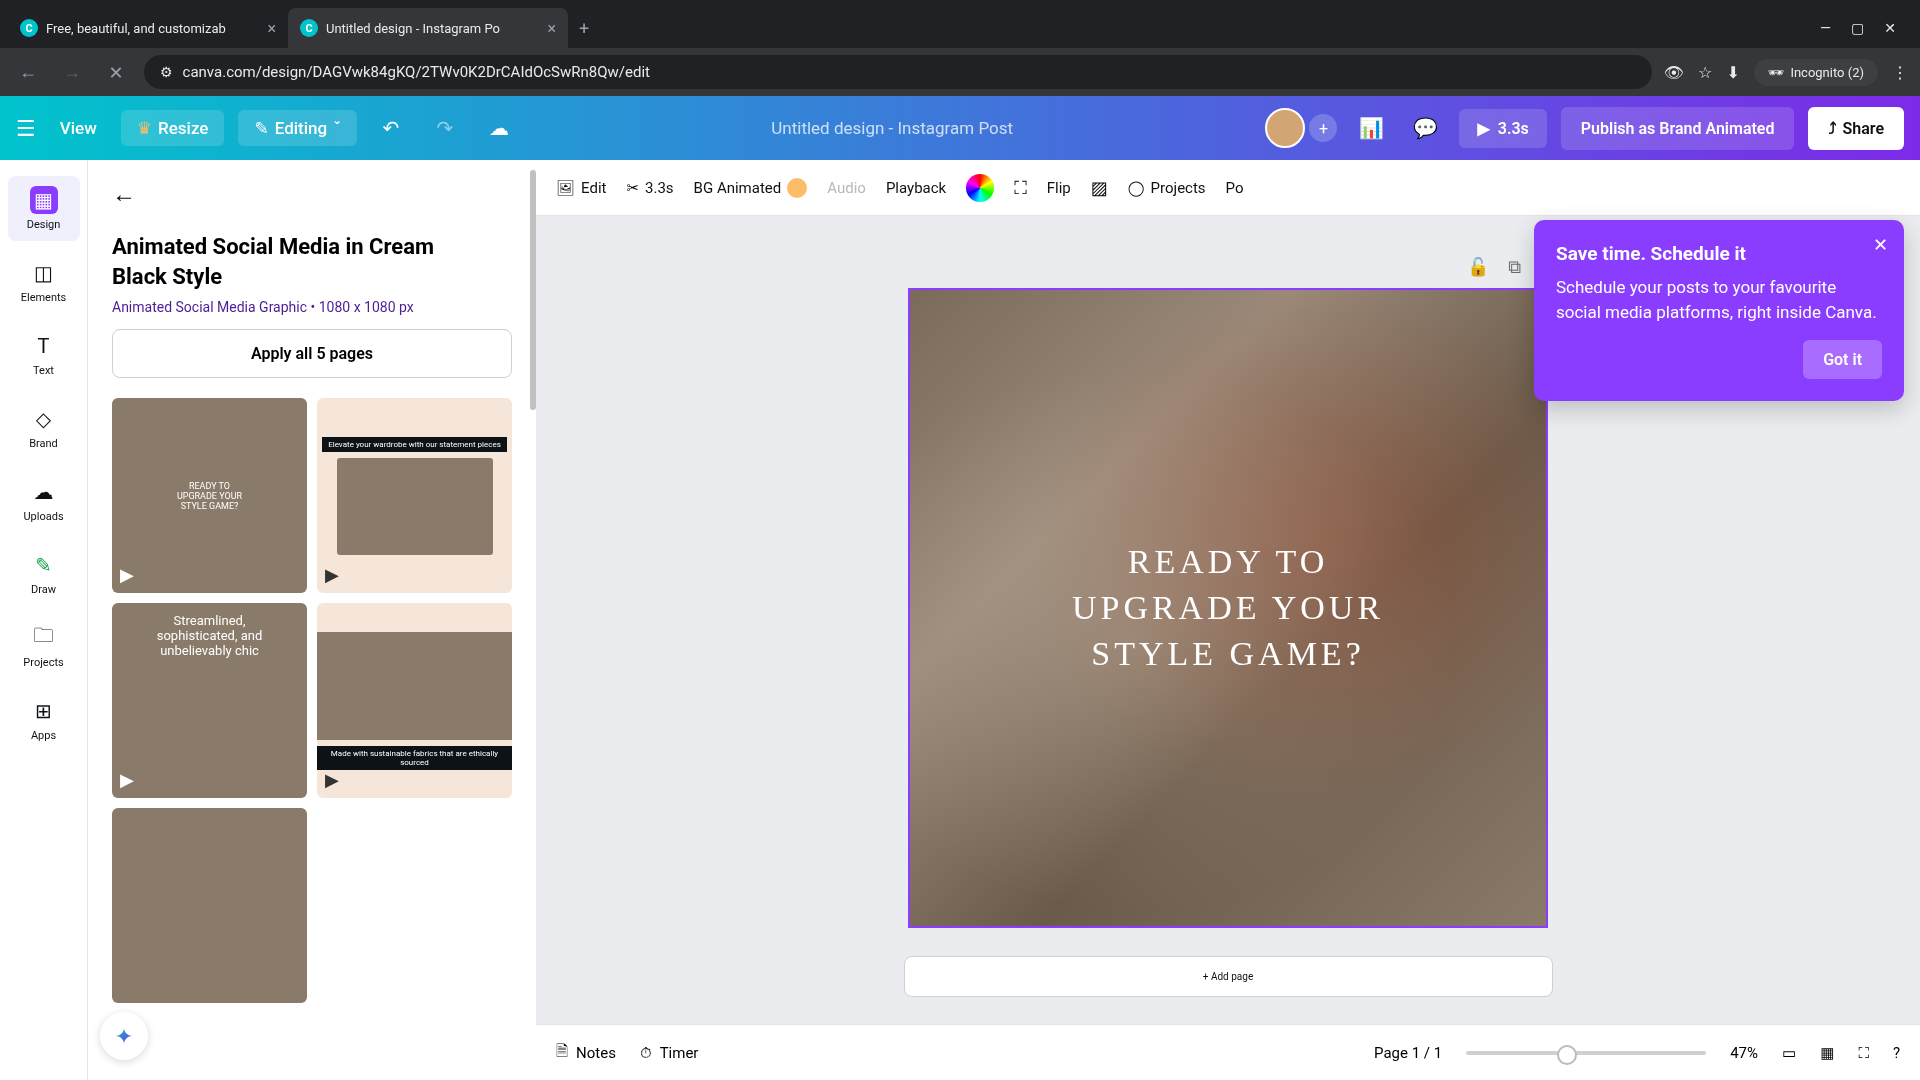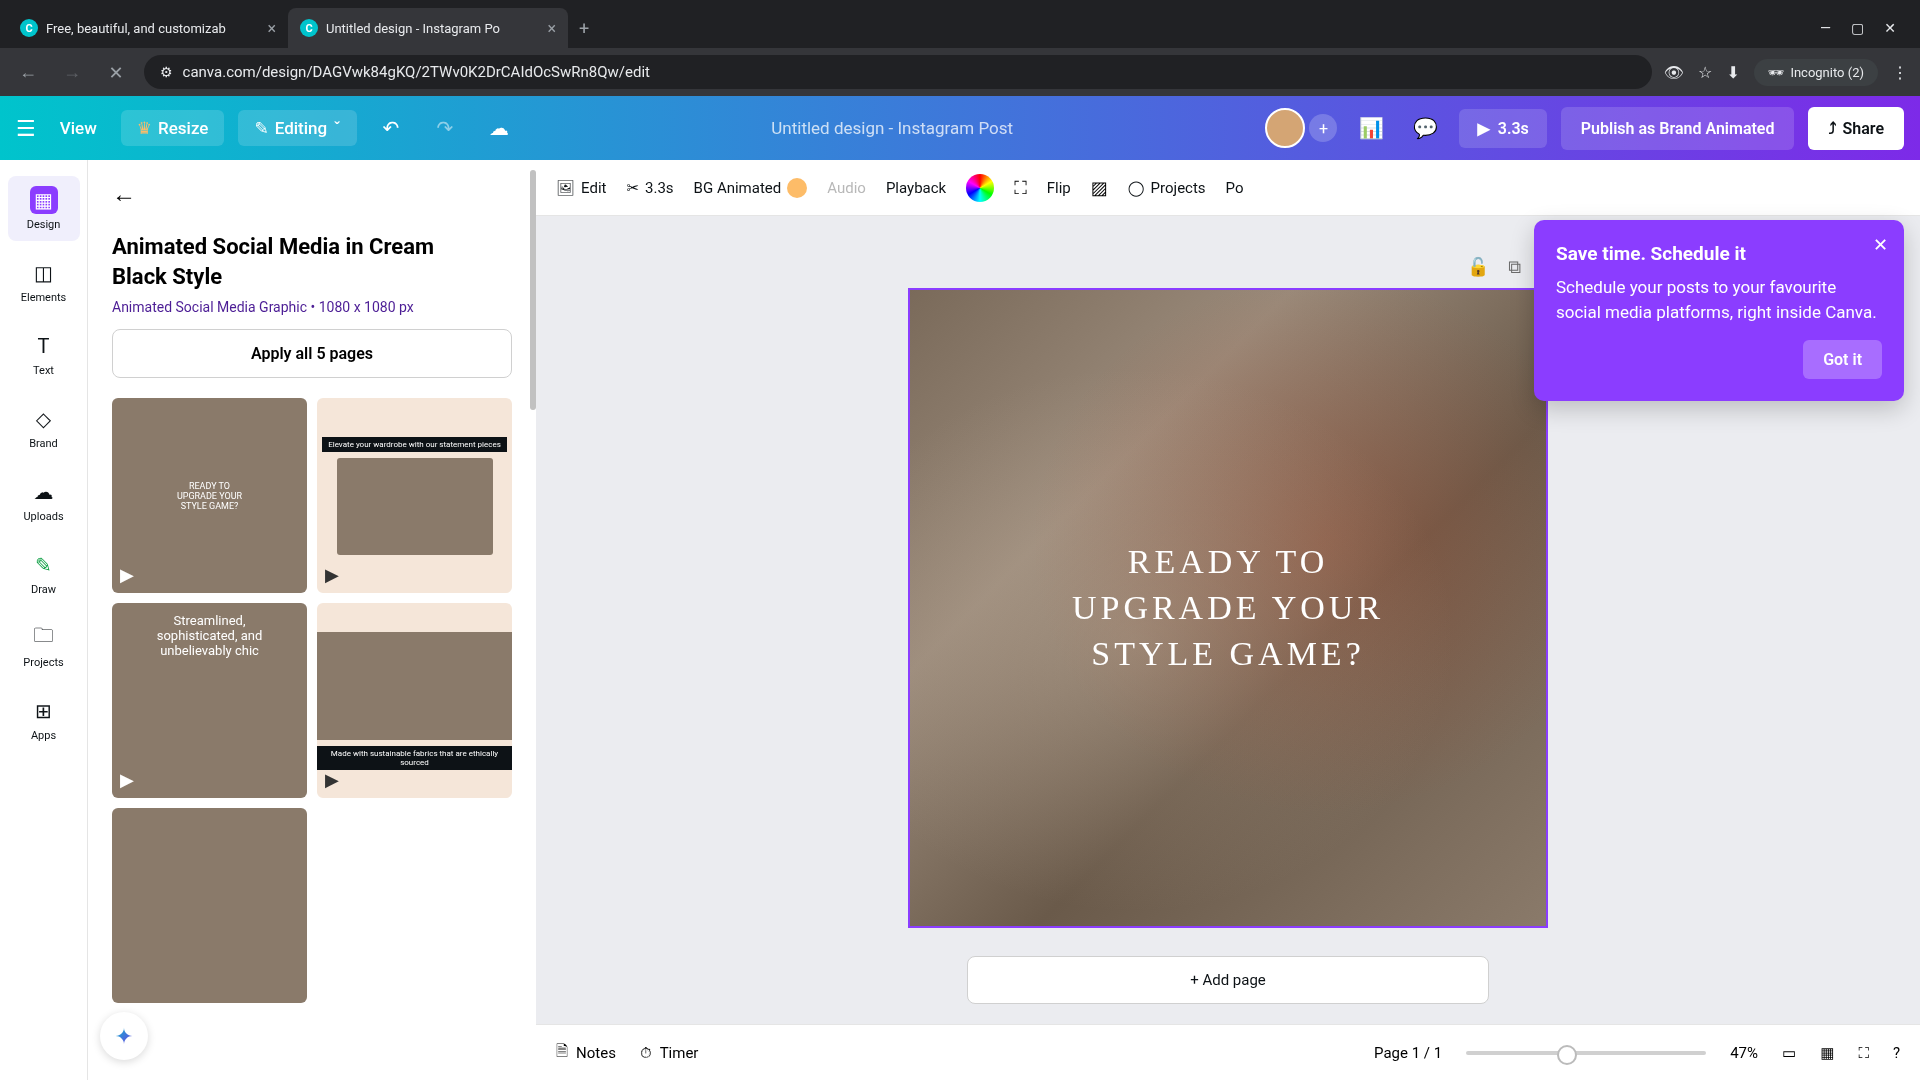--- a/index.html
+++ b/index.html
@@ -70,21 +70,21 @@
 .ctx-item .badge { background: #fdbc68; width: 20px; height: 20px; border-radius: 50%; }
 .ctx-item.disabled { color: #b8b8b8; }
 .color-swatch { width: 28px; height: 28px; border-radius: 50%; background: conic-gradient(red, yellow, lime, cyan, blue, magenta, red); }
 .ctx-icon { font-size: 18px; }
 
 .canvas-viewport { flex: 1; display: flex; flex-direction: column; align-items: center; justify-content: flex-start; padding-top: 40px; position: relative; }
 .canvas-controls { display: flex; gap: 18px; justify-content: flex-end; width: 640px; margin-bottom: 10px; font-size: 18px; color: #6b6b6b; }
 .design-canvas { width: 640px; height: 640px; background: linear-gradient(135deg, #7a6a5a 0%, #9a8a7a 30%, #6a5a4a 60%, #8a7a6a 100%); border: 2px solid #8b3dff; position: relative; display: flex; align-items: center; justify-content: center; }
 .design-canvas::before { content: ""; position: absolute; inset: 0; background: radial-gradient(ellipse at 35% 55%, rgba(200,180,160,0.35), transparent 55%), radial-gradient(ellipse at 65% 40%, rgba(180,80,50,0.35), transparent 50%); }
 .canvas-text { position: relative; color: white; font-size: 34px; font-weight: 400; letter-spacing: 4px; text-align: center; line-height: 1.35; font-family: Georgia, serif; }
-.add-page { margin-top: 28px; width: 522px; border: 1px solid #d0d0d0; border-radius: 8px; background: white; padding: 14px; text-align: center; font-size: 15px; color: #0d1216; }
+.add-page { margin-top: 28px; width: 649px; border: 1px solid #d0d0d0; border-radius: 8px; background: white; padding: 14px; text-align: center; font-size: 10px; color: #0d1216; }
 
 
 .tooltip-popup { position: absolute; top: 60px; right: 16px; width: 370px; background: #8b3dff; color: white; border-radius: 10px; padding: 22px; box-shadow: 0 8px 24px rgba(0,0,0,0.2); }
 .tooltip-popup h3 { font-size: 19px; font-weight: 700; margin-bottom: 10px; }
 .tooltip-popup p { font-size: 17px; line-height: 1.45; margin-bottom: 16px; }
 .tooltip-close { position: absolute; top: 14px; right: 16px; font-size: 18px; }
 .tooltip-btn { background: rgba(255,255,255,0.25); border-radius: 6px; padding: 10px 20px; font-weight: 600; float: right; }
 
 
 .footer { position: absolute; bottom: 0; left: 0; right: 0; height: 56px; background: white; border-top: 1px solid #e5e5e5; display: flex; align-items: center; padding: 0 20px; gap: 24px; }

